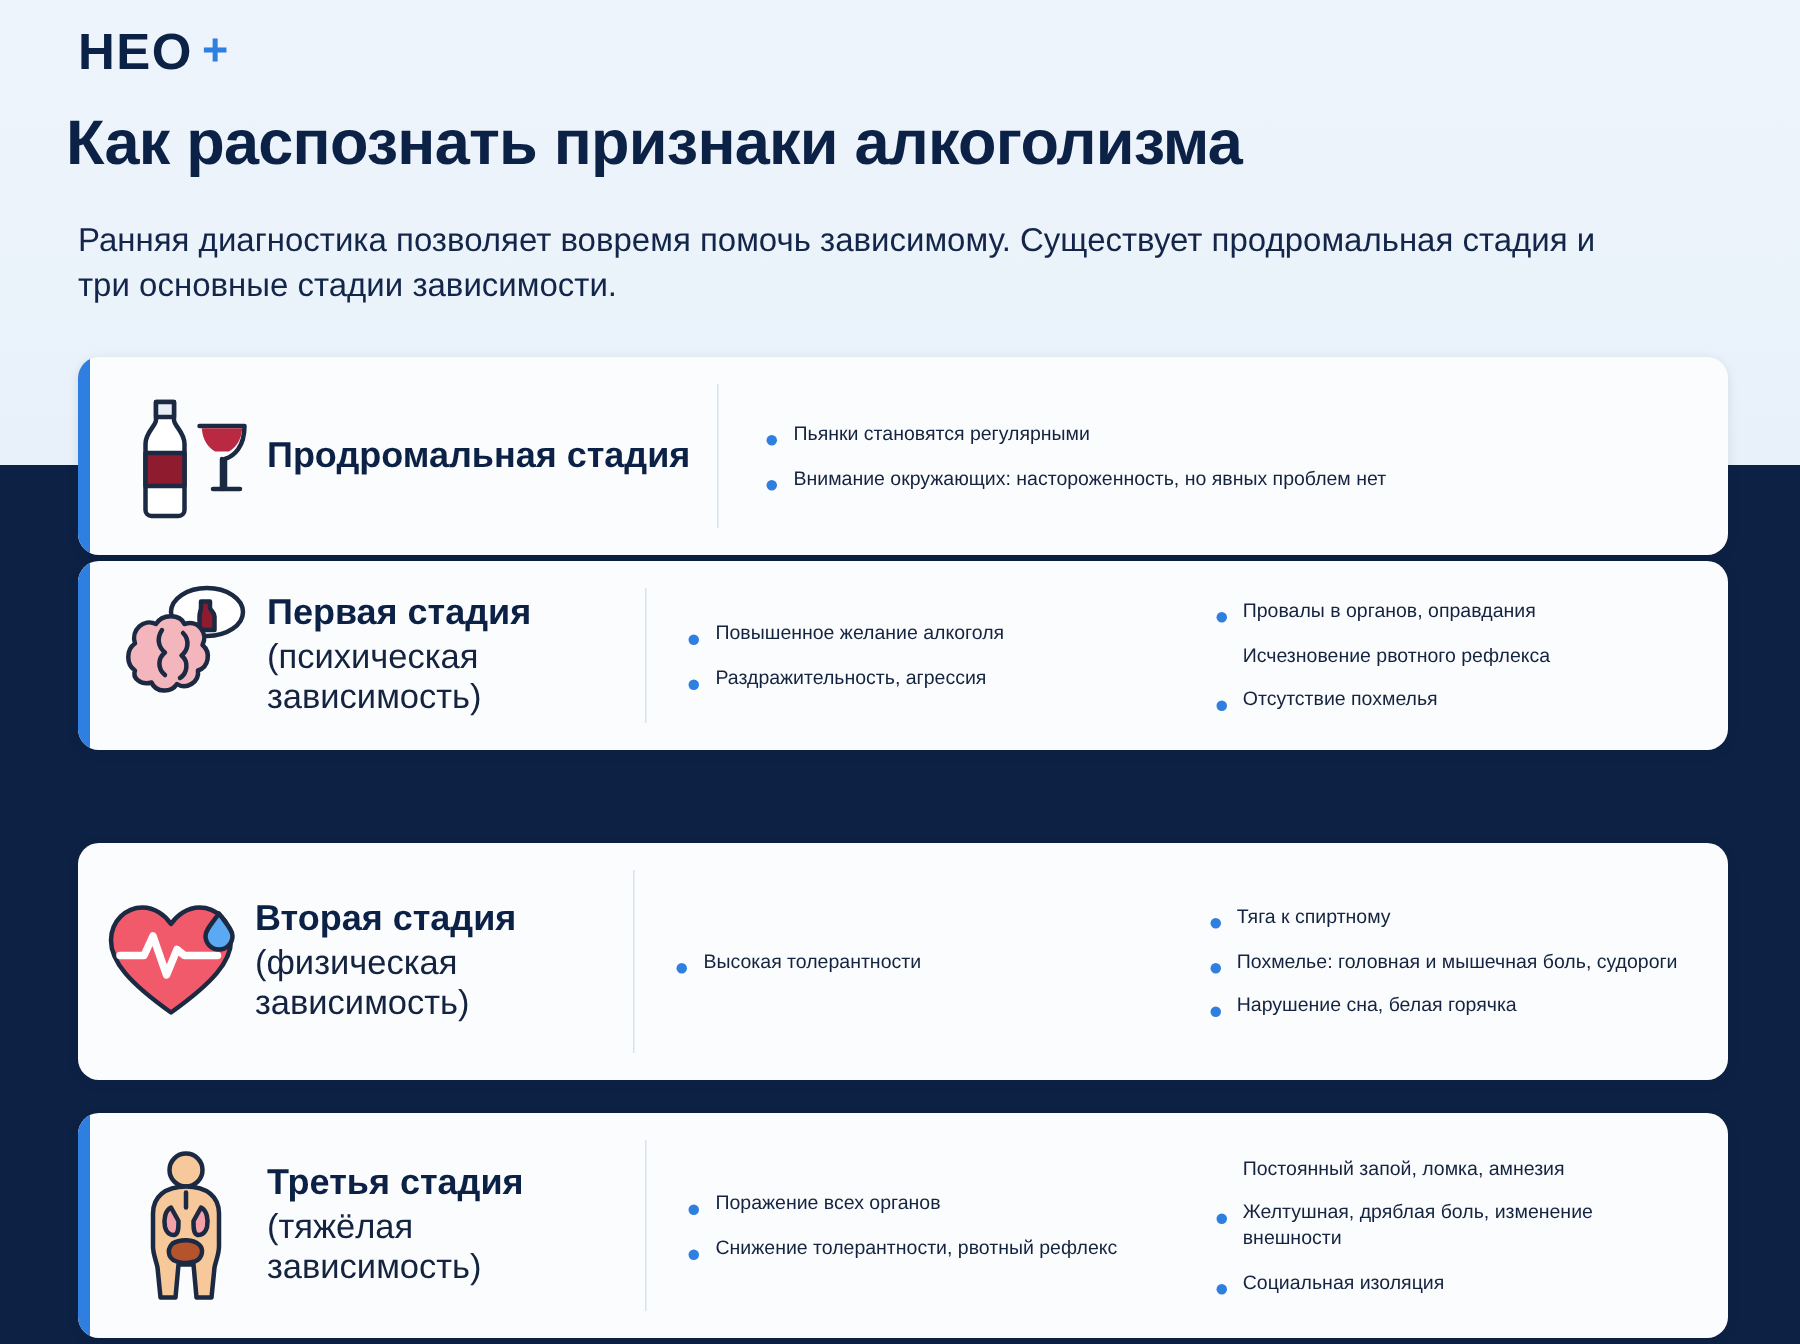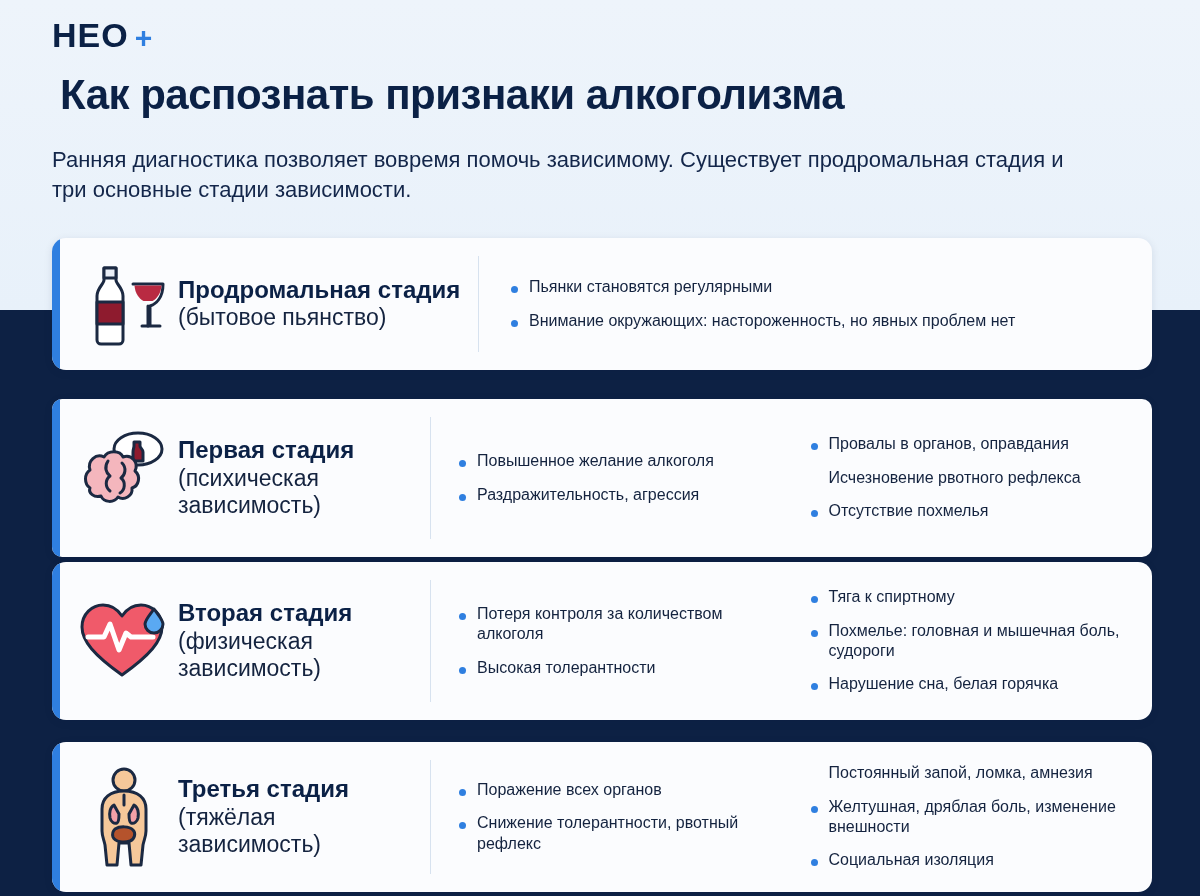--- a/index.html
+++ b/index.html
@@ -32,21 +32,21 @@
     position: relative;
     width: 1200px;
     height: 896px;
   }
 
   
   .logo {
     position: absolute;
     left: 52px; top: 18px;
     display: flex;
-    align-items: flex-end;
+    align-items: flex-start;
     gap: 6px;
   }
   .logo-text {
     font-size: 34px;
     font-weight: bold;
     letter-spacing: 1px;
     color: #0b2146;
     line-height: 1;
   }
   .logo-plus {
@@ -54,21 +54,21 @@
     font-weight: bold;
     color: #2f7fe0;
     line-height: 1;
     position: relative;
     top: 1px;
   }
 
   
   .title {
     position: absolute;
-    left: 60px; top: 72px;
+    left: 44px; top: 72px;
     width: 1110px;
     font-size: 42px;
     font-weight: bold;
     color: #0b2146;
     letter-spacing: -0.5px;
     line-height: 1.08;
   }
   .subtitle {
     position: absolute;
     left: 52px; top: 145px;
@@ -135,43 +135,43 @@
     flex: none;
   }
 
   .list-col {
     flex: 1;
     padding: 0 14px 0 26px;
   }
   .list-col ul { list-style: none; }
   .list-col li {
     position: relative;
-    font-size: 16px;
+    font-size: 13px;
     line-height: 1.28;
     color: #14233f;
     padding-left: 20px;
     margin-bottom: 13px;
   }
   .list-col li:last-child { margin-bottom: 0; }
   .list-col li.nobullet { padding-left: 20px; }
   .list-col li::before {
     content: "";
     position: absolute;
     left: 2px;
     top: 9px;
     width: 7px; height: 7px;
     border-radius: 50%;
     background: #2f7fe0;
   }
   .list-col li.nobullet::before { display: none; }
 
   
   #card-0 { top: 238px; height: 132px; }
-  #card-1 { top: 399px; height: 158px; border-radius: 10px; }
-  #card-2 { top: 562px; height: 158px; }
+  #card-1 { top: 374px; height: 126px; }
+  #card-2 { top: 562px; height: 158px; flex-direction: column; }
   #card-3 { top: 742px; height: 150px; }
 
   #card-0 .stage-cell { width: 300px; }
   #card-0 .list-col { padding-left: 30px; }
 
   
   svg { display: block; }
 </style>
 </head>
 <body>
@@ -201,21 +201,20 @@
         <path d="M21 44 h26 v22 h-26 z"></path>
         <path d="M28 10 h12 v10 h-12 z" fill="#e9eef6"></path>
         <path d="M57 26 h30 c0 14 -7 20 -13 22 v20 h9 M66 68 h18"></path>
         <path d="M58.5 27.5 h27 c-0.6 8 -4.4 13 -9 15.5 h-9 c-4.6 -2.5 -8.4 -7.5 -9 -15.5 z" fill="#b92a42" stroke="none"></path>
         <path d="M72 48 v20"></path>
       </g>
     </svg>
           </div>
       <div class="stage-cell">
         <div class="stage-title">Продромальная стадия</div>
-        <div class="stage-sub">(бытовое пьянство)</div>
       </div>
       <div class="divider"></div>
       <div class="list-col">
             <ul>
               <li class="">Пьянки становятся регулярными</li>
               <li class="">Внимание окружающих: настороженность, но явных проблем нет</li>
             </ul>
           </div>
     </div>
       </div>
@@ -266,21 +265,20 @@
       </g>
     </svg>
           </div>
       <div class="stage-cell">
         <div class="stage-title">Вторая стадия</div>
         <div class="stage-sub">(физическая зависимость)</div>
       </div>
       <div class="divider"></div>
       <div class="list-col">
             <ul>
-              <li class="">Потеря контроля за количеством алкоголя</li>
               <li class="">Высокая толерантности</li>
             </ul>
           </div>
           <div class="list-col">
             <ul>
               <li class="">Тяга к спиртному</li>
               <li class="">Похмелье: головная и мышечная боль, судороги</li>
               <li class="">Нарушение сна, белая горячка</li>
             </ul>
           </div>

